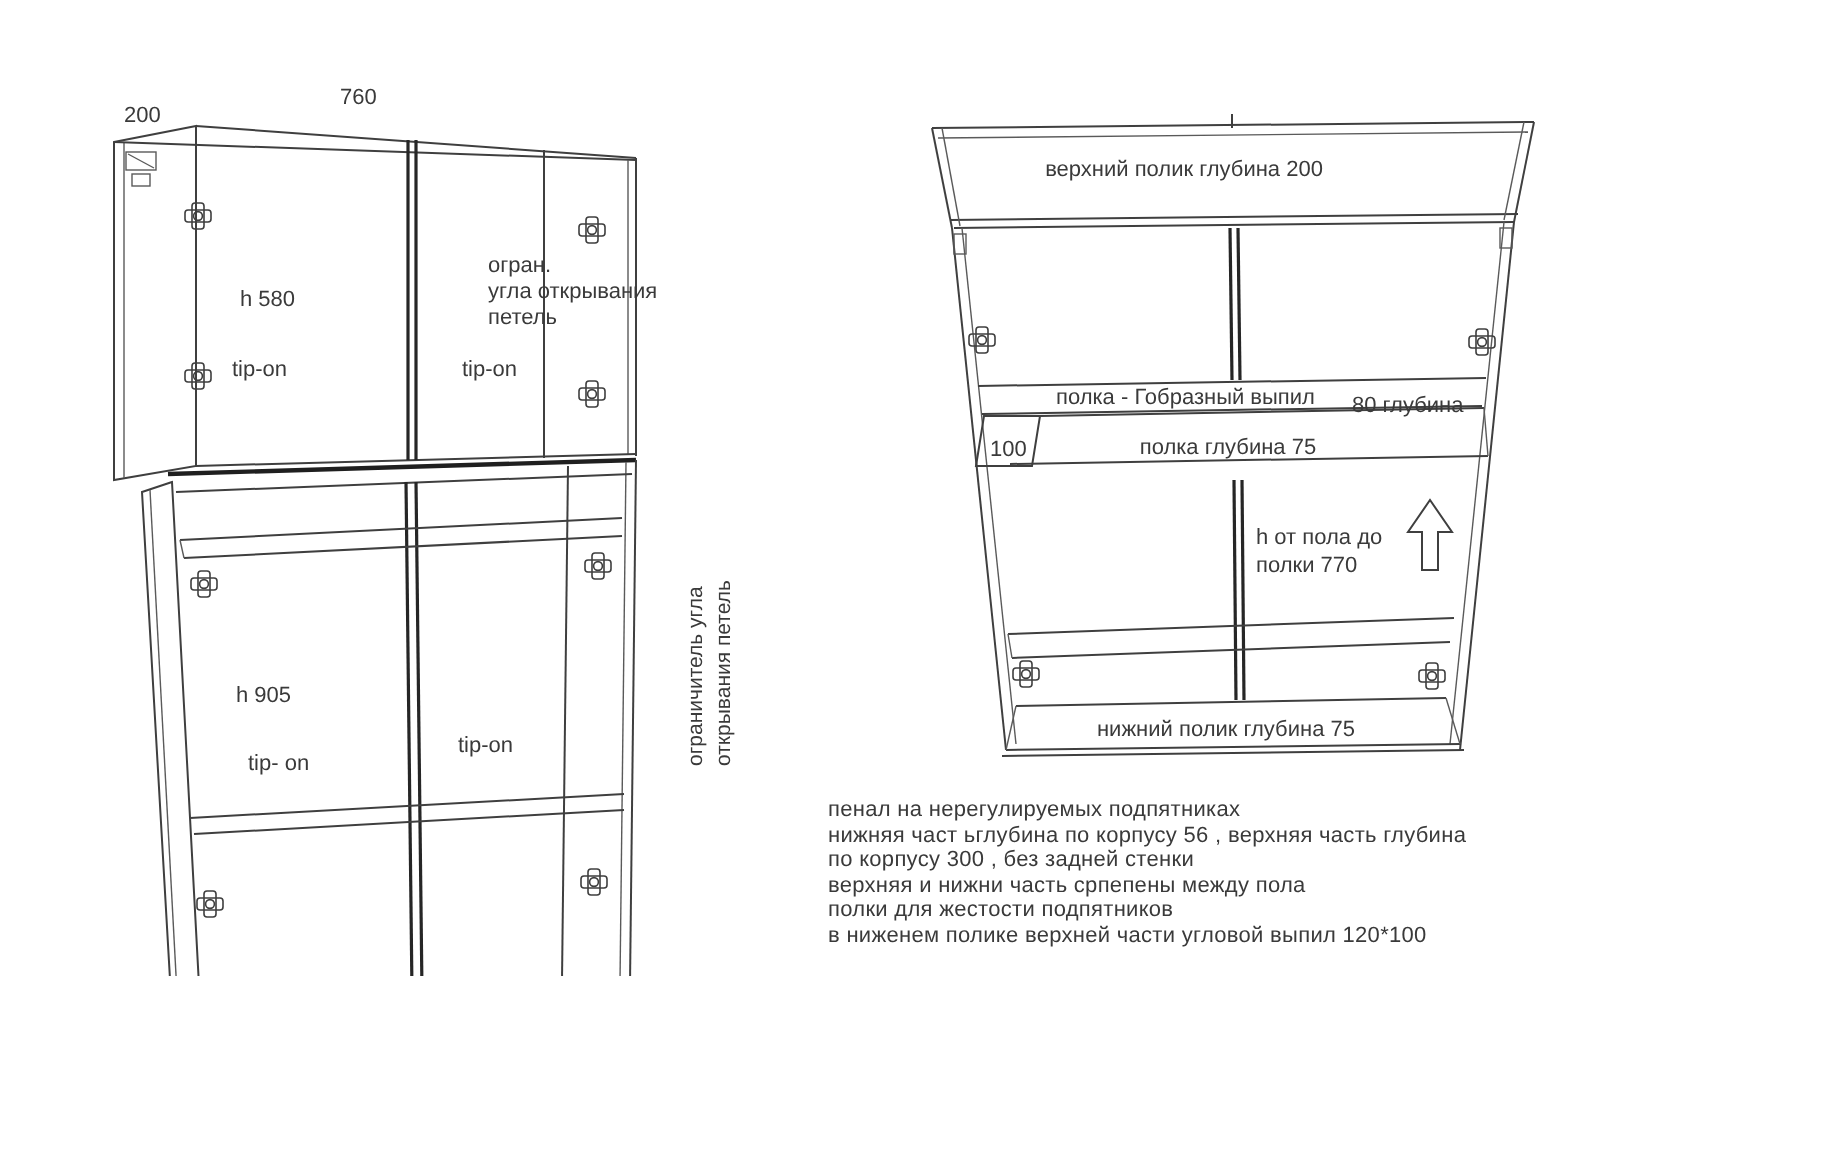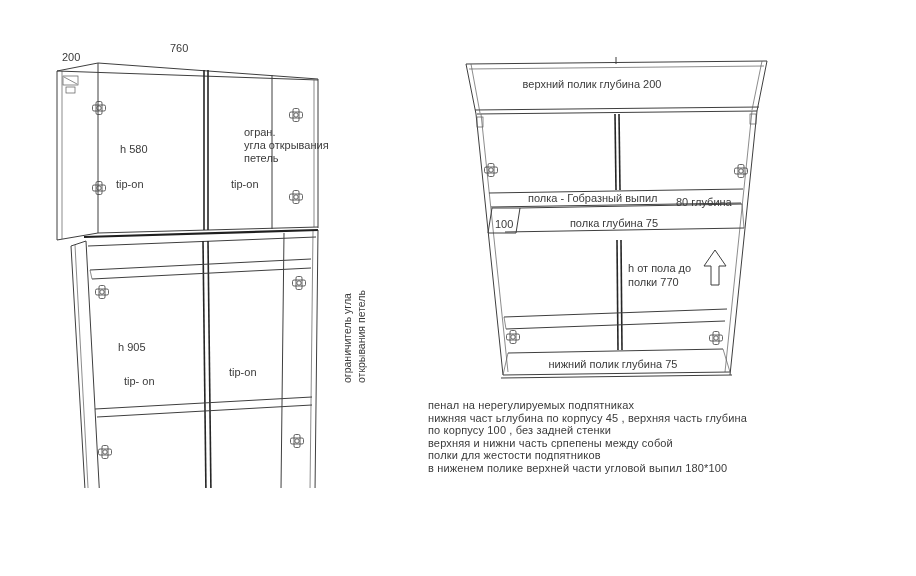--- a/index.html
+++ b/index.html
@@ -6,21 +6,21 @@
   .canvas{position:relative;width:916px;height:488px;background:#ffffff;overflow:hidden;
           font-family:"Liberation Sans", sans-serif;}
   svg{position:absolute;left:0;top:0;}
   svg text{font-family:"Liberation Sans", sans-serif;font-size:11px;fill:#3a3a3a;}
   svg text.small{font-size:10.5px;}
   .ln{stroke:#3f3f3f;stroke-width:1;fill:none;}
   .lnThin{stroke:#5a5a5a;stroke-width:0.7;fill:none;}
   .hv{stroke:#1f1f1f;stroke-width:2.2;fill:none;}
   .dv{stroke:#262626;stroke-width:1.6;fill:none;}
   .glyph{stroke:#3f3f3f;stroke-width:0.8;fill:none;}
-  .notes{position:absolute;left:428px;top:399px;width:330px;color:#3a3a3a;
+  .notes{position:absolute;left:414px;top:399px;width:330px;color:#3a3a3a;
          font-size:11px;line-height:12.6px;letter-spacing:0.15px;white-space:nowrap;}
 </style>
 </head>
 <body>
 
 <div class="canvas">
 
   <svg width="916" height="576" viewBox="0 0 916 576">
     <defs>
       <g id="hingeGlyph">
@@ -165,20 +165,20 @@
       <text x="495" y="228">100</text>
       <text x="614" y="227" text-anchor="middle">полка  глубина 75</text>
       <text x="628" y="272">h от пола до</text>
       <text x="628" y="286">полки 770</text>
       <text x="613" y="368" text-anchor="middle">нижний полик глубина 75</text>
     </g>
   </svg>
 
   <div class="notes">
     <div>пенал на нерегулируемых подпятниках</div>
-    <div>нижняя част ьглубина по корпусу 45 , верхняя часть глубина</div>
-    <div>по корпусу 100 , без задней стенки</div>
-    <div>верхняя и нижни часть српепены между собой</div>
+    <div>нижняя част ьглубина по корпусу 56 , верхняя часть глубина</div>
+    <div>по корпусу 300 , без задней стенки</div>
+    <div>верхняя и нижни часть српепены между пола</div>
     <div>полки для жестости подпятников</div>
-    <div>в ниженем полике верхней части угловой выпил  180*100</div>
+    <div>в ниженем полике верхней части угловой выпил  120*100</div>
   </div>
 
 </div>
 
 </body></html>

